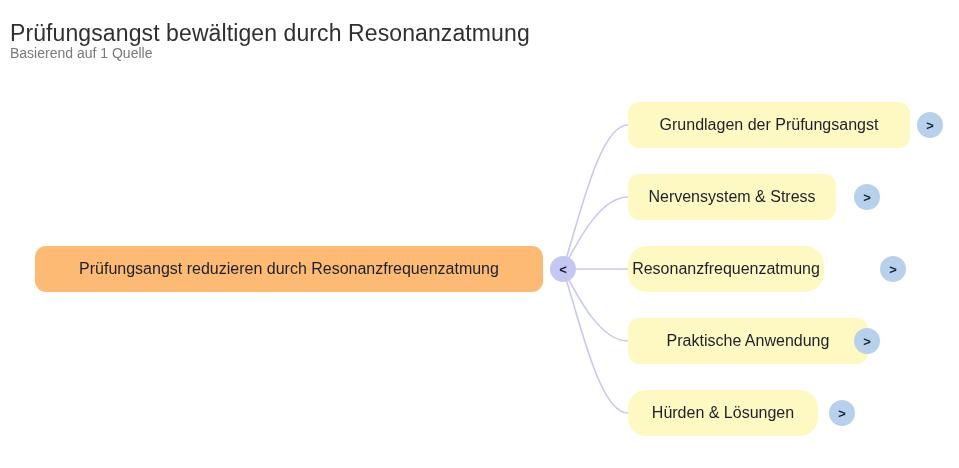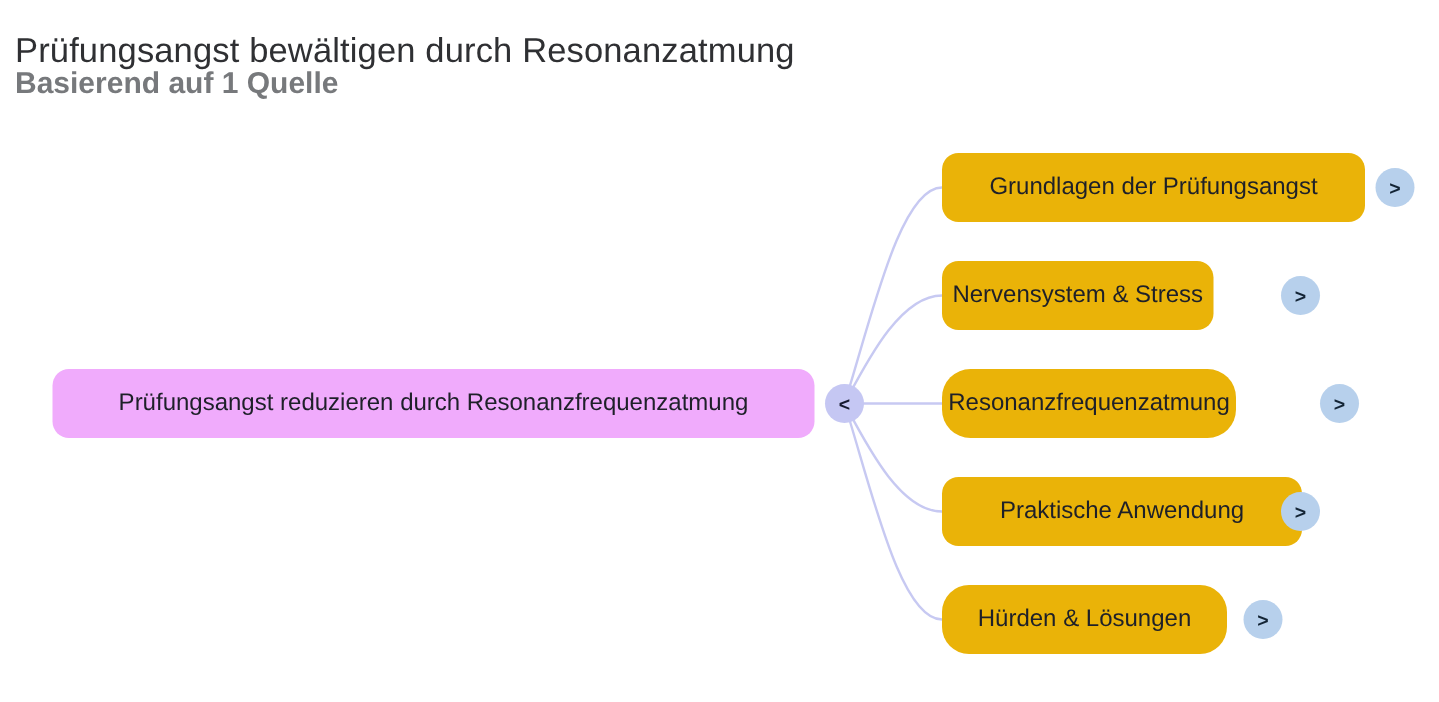--- a/index.html
+++ b/index.html
@@ -14,44 +14,44 @@
     width: 959px; height: 468px;
     background: #ffffff;
   }
   .page-title {
     position: absolute; left: 10px; top: 5px;
     font-size: 23px; font-weight: 400; color: #2f3033;
     white-space: nowrap; letter-spacing: 0.1px; margin-top: 15px;
   }
   .page-subtitle {
     position: absolute; left: 10px; top: 45px;
-    font-size: 20px; font-weight: 700; color: #77797c;
+    font-size: 14px; font-weight: 400; color: #77797c;
     white-space: nowrap;
   }
   svg.connectors {
     position: absolute; left: 0; top: 0;
     width: 959px; height: 468px;
     pointer-events: none;
   }
   .node {
     position: absolute;
     height: 46px;
     display: flex; align-items: center; justify-content: center;
     border-radius: 11px;
     font-size: 16px; color: #1e2029;
     white-space: nowrap;
     cursor: pointer;
   }
   .node-root {
     left: 35px; top: 246px; width: 508px;
-    background: #f0abfc;
+    background: #fdba74;
   }
-  .node-child { background: #eab308; left: 628px; }
+  .node-child { background: #fef9c3; left: 628px; }
   .node-c1 { top: 102px; width: 282px; }
-  .node-c2 { top: 174px; width: 181px; }
+  .node-c2 { top: 174px; width: 208px; }
   .node-c3 { top: 246px; width: 196px; border-radius: 19px; }
   .node-c4 { top: 318px; width: 240px; }
   .node-c5 { top: 390px; width: 190px; border-radius: 18px; }
   .toggle-btn {
     position: absolute;
     width: 26px; height: 26px;
     border-radius: 50%;
     display: flex; align-items: center; justify-content: center;
     font-size: 13px; font-weight: 700;
     cursor: pointer;

